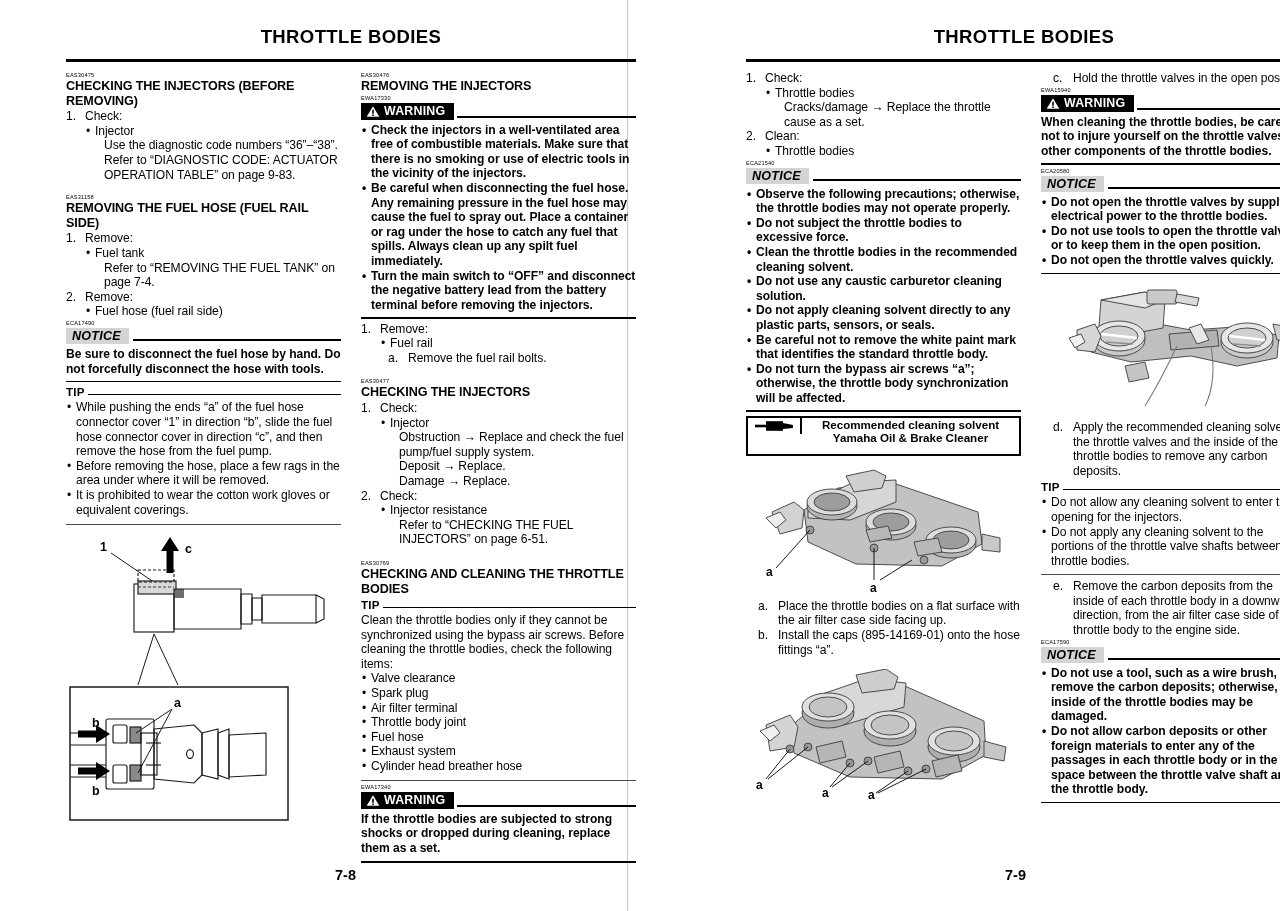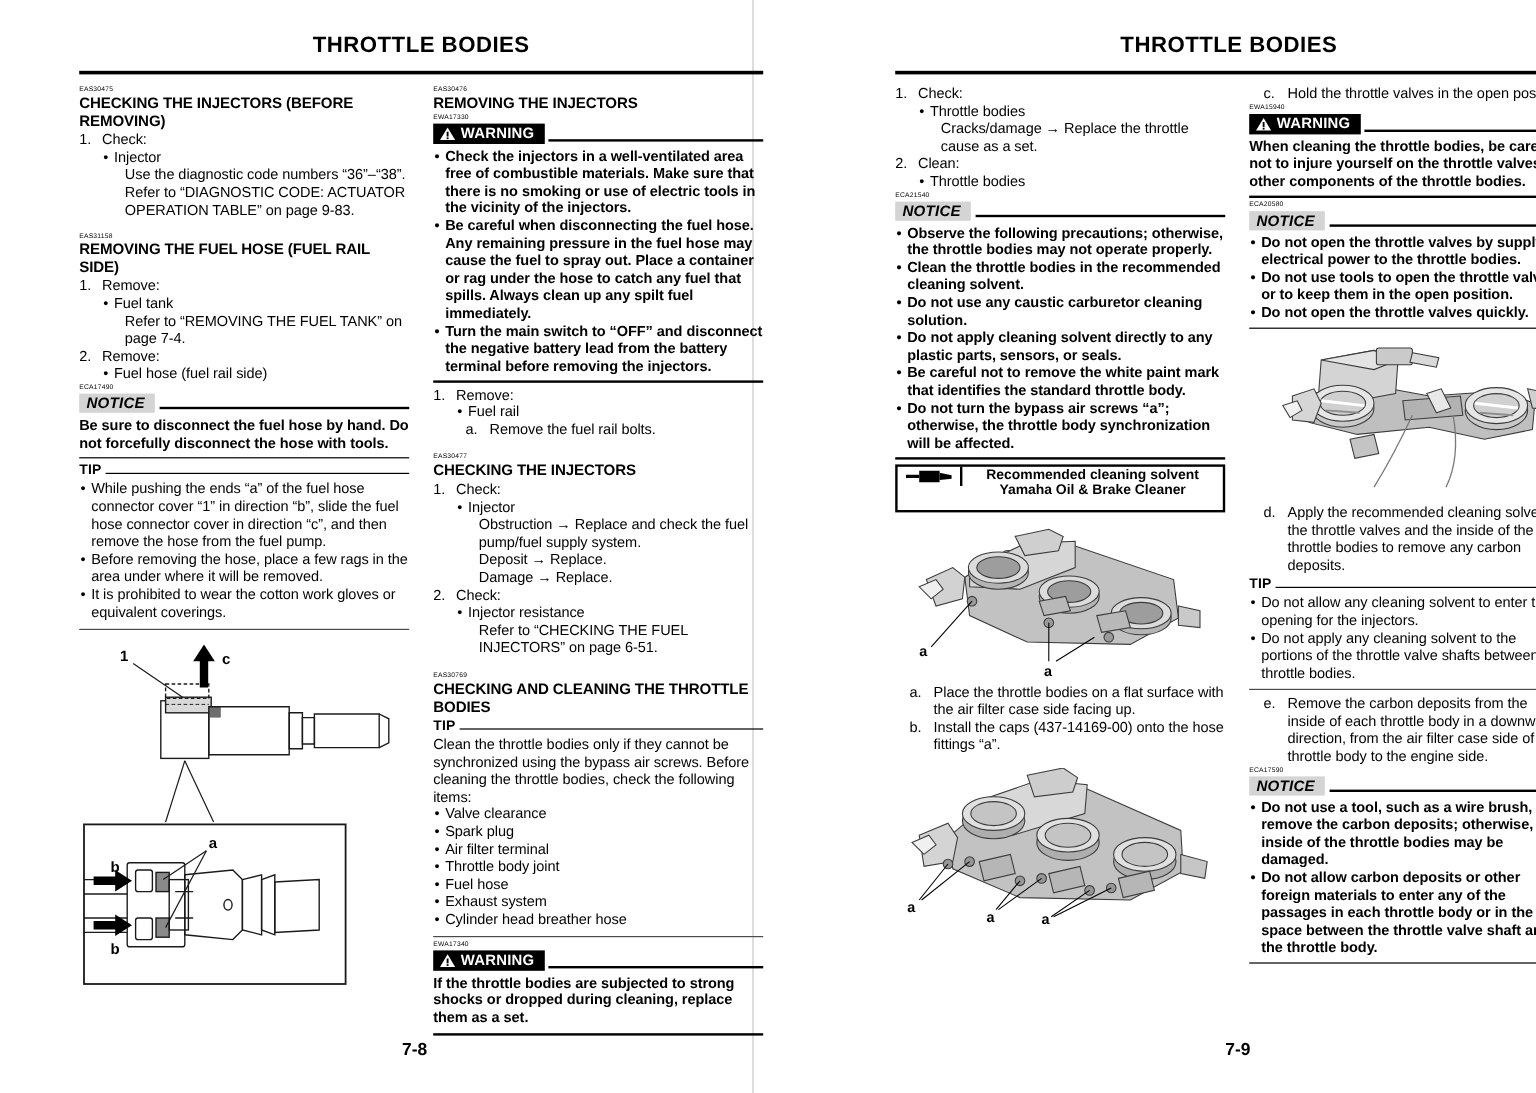--- a/index.html
+++ b/index.html
@@ -120,21 +120,21 @@
 
   
   .fig { position: relative; }
   .fig svg { display: block; }
 
   
   .pageno {
     position: absolute; bottom: 28px; font-size: 14.5px; font-weight: bold;
   }
   .page.left .pageno  { right: 300px; }
-  .page.right .pageno { right: 298px; }
+  .page.right .pageno { right: 314px; }
 </style>
 </head>
 <body>
 
 <div class="spread">
   <div class="gutter"></div>
 
   <div class="page left">
     <div class="head">
       <div class="head-title">THROTTLE BODIES</div>
@@ -405,20 +405,21 @@
 
         <div class="code">ECA21540</div>
         <div class="noticebar">
           <div class="noticebox">
             <span class="notice-label">NOTICE</span>
           </div>
           <div class="notice-rule"></div>
         </div>
         <ul class="bul t b">
           <li>Observe the following precautions; otherwise, the throttle bodies may not operate properly.</li>
+          <li>Do not subject the throttle bodies to excessive force.</li>
           <li>Clean the throttle bodies in the recommended cleaning solvent.</li>
           <li>Do not use any caustic carburetor cleaning solution.</li>
           <li>Do not apply cleaning solvent directly to any plastic parts, sensors, or seals.</li>
           <li>Be careful not to remove the white paint mark that identifies the standard throttle body.</li>
           <li>Do not turn the bypass air screws “a”; otherwise, the throttle body synchronization will be affected.</li>
         </ul>
 
         <div class="hr"></div>
 
         <div class="solvent">
@@ -471,21 +472,21 @@
           </svg>
         </div>
 
         <div class="t" style="margin-top:6px">
           <div class="alpha-f">
             <span class="mk">a.</span>
             <span>Place the throttle bodies on a flat surface with the air filter case side facing up.</span>
           </div>
           <div class="alpha-f">
             <span class="mk">b.</span>
-            <span>Install the caps (437-14169-00) onto the hose fittings “a”.</span>
+            <span>Install the caps (895-14169-01) onto the hose fittings “a”.</span>
           </div>
         </div>
 
         <div class="fig" style="margin-top:12px">
           <svg width="275" height="130" viewBox="0 0 275 130">
             <g stroke="#3c3c3c" stroke-width="0.9">
               <path d="M44 58 L86 22 L152 14 L238 52 L240 86 L196 110 L104 108 L48 84 Z" fill="#c2c2c2"></path>
               <path d="M62 30 L120 10 L160 14 L158 38 L98 56 L62 50 Z" fill="#d8d8d8"></path>
               <ellipse cx="82" cy="44" rx="26" ry="15" fill="#aeaeae"></ellipse>
               <ellipse cx="82" cy="38" rx="26" ry="14" fill="#e0e0e0"></ellipse>

